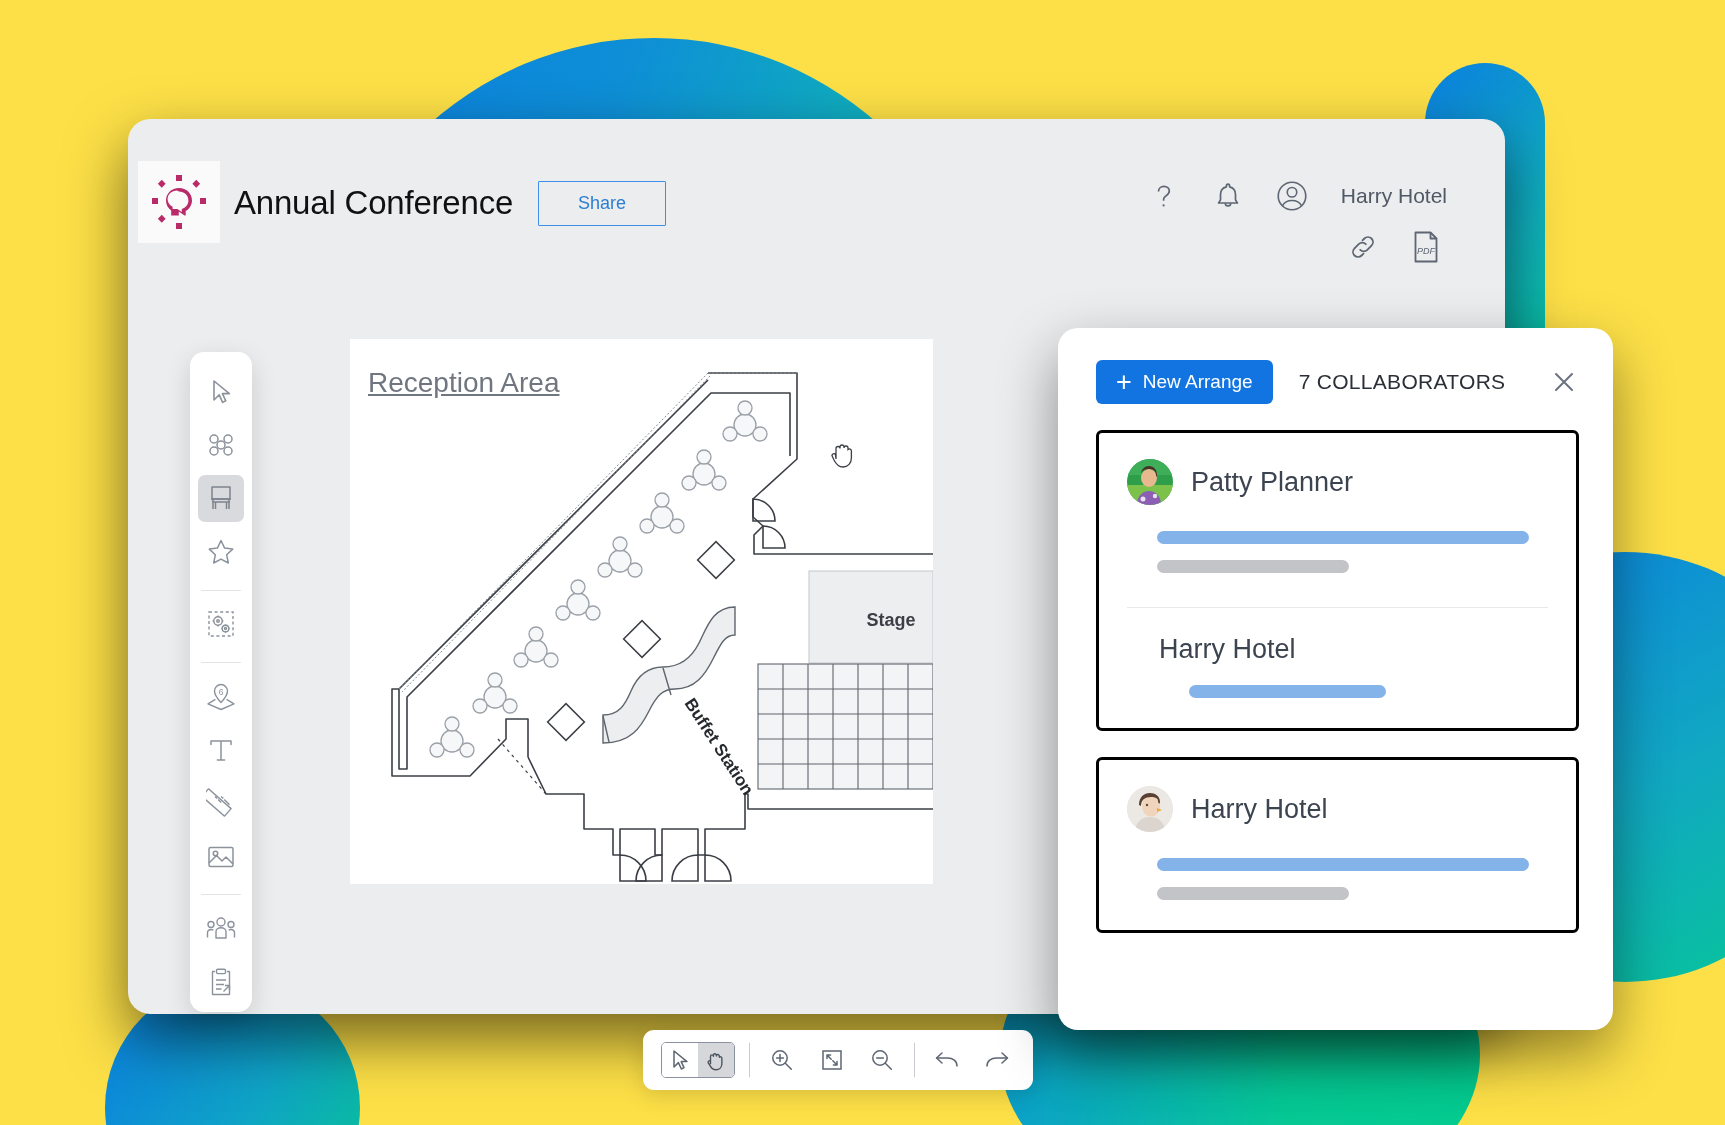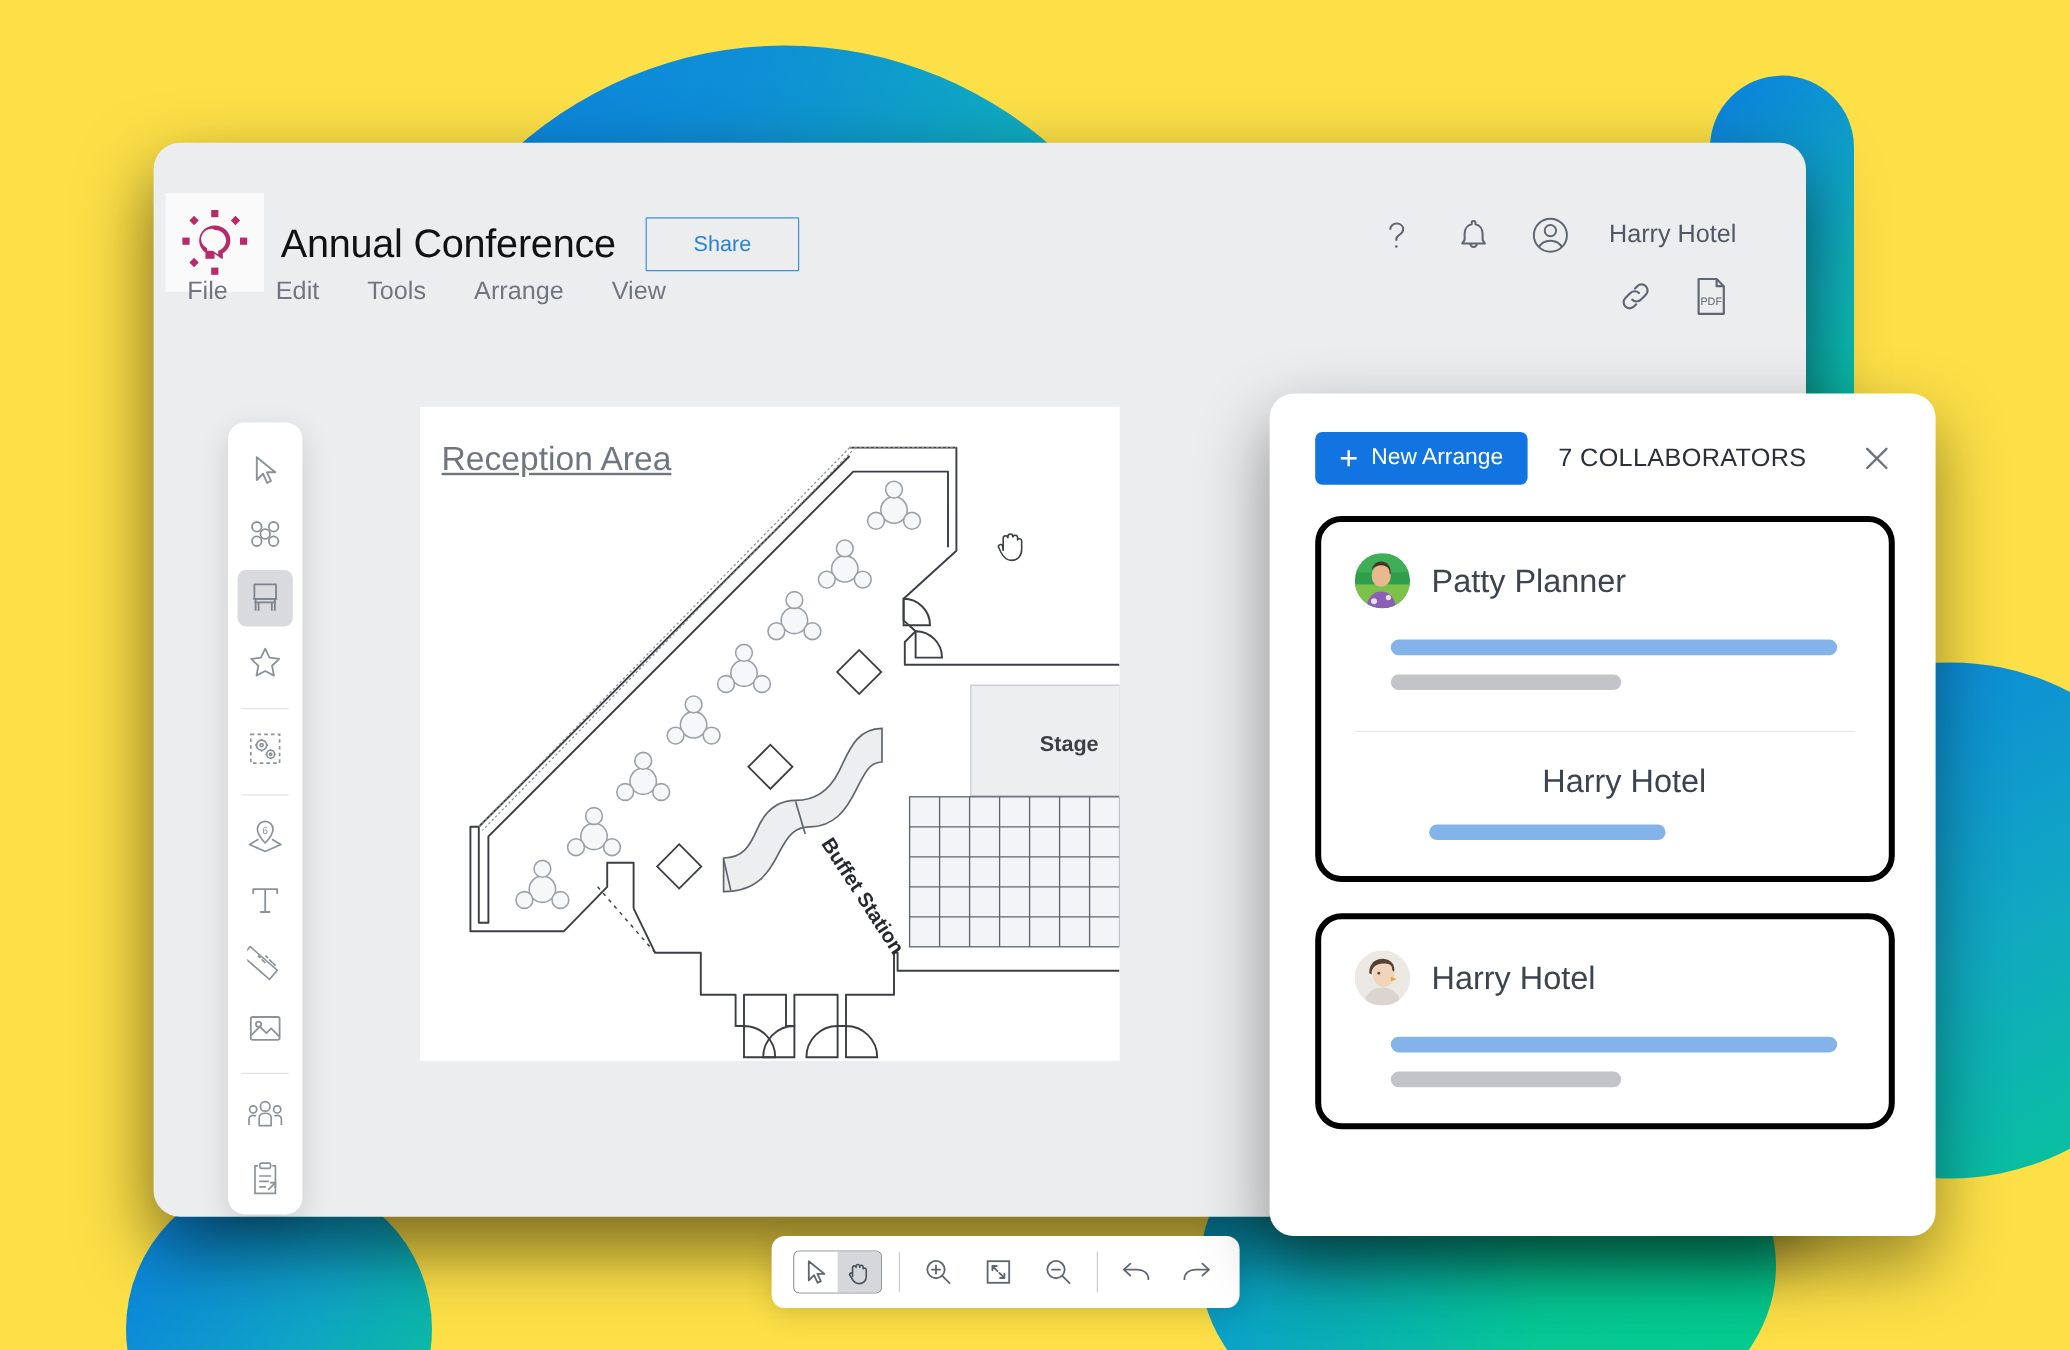--- a/index.html
+++ b/index.html
@@ -71,21 +71,21 @@
   #user-name { font-size: 21px; color: #4f5865; margin-left: 4px; white-space: nowrap; }
 
   
   #menu-bar {
     position: absolute; left: 28px; top: 112px;
     display: flex; align-items: center; gap: 40px;
   }
   #menu-bar .menu-item { font-size: 21px; color: #70767f; cursor: pointer; white-space: nowrap; }
   #header-actions {
     position: absolute; right: 62px; top: 110px;
-    display: flex; align-items: flex-start; gap: 28px;
+    display: flex; align-items: flex-start; gap: 28px; font-style: italic;
   }
   #header-actions .aicon { color:#5d6672; cursor:pointer; display:flex; }
 
   
   #tool-rail {
     position: absolute; left: 190px; top: 352px;
     width: 62px; height: 660px;
     background: #ffffff; border-radius: 14px;
     box-shadow: 0 8px 26px rgba(0,0,0,0.14);
     display: flex; flex-direction: column; align-items: center;
@@ -140,23 +140,22 @@
     background: #1274e0; color: #fff; border: none; border-radius: 6px;
     height: 44px; padding: 0 20px; display: flex; align-items: center; gap: 11px;
     font-size: 19px; cursor: pointer; font-family: "Liberation Sans", sans-serif;
     white-space: nowrap;
   }
   #collaborators-count { font-size: 21px; color: #2b3038; letter-spacing: 0.3px; white-space: nowrap; }
   #close-panel-button { margin-left: auto; color:#6b7280; cursor:pointer; display:flex; }
 
   .comment-card {
     margin: 0 34px 0 38px; background:#fff;
-    border: 5px solid #000000; border-radius: 22px;
+    border: 3px solid #000000; border-radius: 6px;
     padding: 26px 28px 30px 28px;
-    text-align: center;
   }
   #card-1 { margin-top: 26px; }
   #card-2 { margin-top: 26px; }
   .comment-head { display: flex; align-items: center; gap: 18px; }
   .avatar { width: 46px; height: 46px; border-radius: 50%; overflow: hidden; flex: none; }
   .comment-author { font-size: 27px; color: #3c4450; white-space: nowrap; }
   .bar { height: 13px; border-radius: 7px; }
   .bar-blue { background: #84b3ea; }
   .bar-grey { background: #c2c4c7; }
   .reply-divider { height: 1px; background: #e6e8eb; margin: 34px 0 0 0; }
@@ -216,27 +215,20 @@
           <svg width="40" height="40" viewBox="0 0 40 40" fill="none" stroke="#5d6672" stroke-width="1.7">
             <circle cx="20" cy="20" r="14.5"></circle>
             <circle cx="20" cy="16" r="5"></circle>
             <path d="M9.8 30.6c1.9-3.6 5.7-5.8 10.2-5.8s8.3 2.2 10.2 5.8"></path>
           </svg>
         </div>
         <div id="user-name">Harry Hotel</div>
       </div>
     </div>
 
-    <div id="menu-bar">
-      <div class="menu-item">File</div>
-      <div class="menu-item">Edit</div>
-      <div class="menu-item">Tools</div>
-      <div class="menu-item">Arrange</div>
-      <div class="menu-item">View</div>
-    </div>
 
     <div id="header-actions">
       <div class="aicon">
         <svg width="36" height="36" viewBox="0 0 36 36" fill="none" stroke="#5d6672" stroke-width="1.8" stroke-linecap="round">
           <path d="M15.2 20.8a5 5 0 0 0 7.1 0l4.2-4.2a5 5 0 0 0-7.1-7.1l-1.9 1.9"></path>
           <path d="M20.8 15.2a5 5 0 0 0-7.1 0l-4.2 4.2a5 5 0 0 0 7.1 7.1l1.9-1.9"></path>
         </svg>
       </div>
       <div class="aicon">
         <svg width="34" height="36" viewBox="0 0 34 36" fill="none" stroke="#5d6672" stroke-width="1.8" stroke-linejoin="round">

